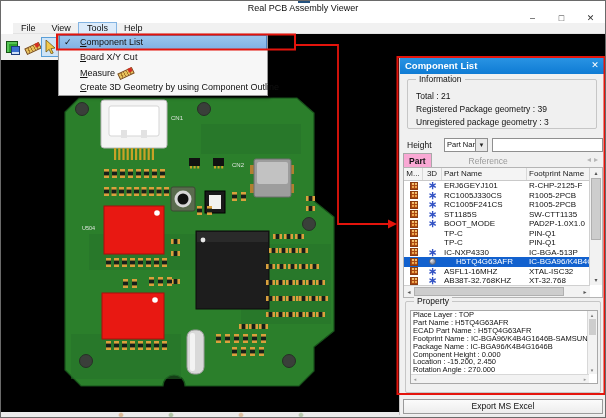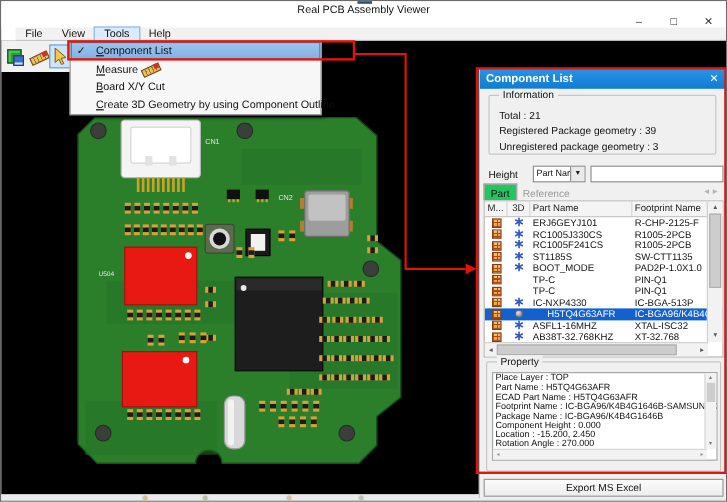--- a/index.html
+++ b/index.html
@@ -52,22 +52,22 @@
   .group-label{position:absolute;top:-6px;left:8px;background:#f0f0f0;padding:0 3px;font-size:8.5px;}
   .info-group{left:7px;top:22px;width:190px;height:50px;}
   .info-lines{padding:10px 0 0 8px;}
   .info-lines div{height:13px;line-height:13px;white-space:nowrap;}
   .search-label{position:absolute;left:7px;top:83px;font-size:8.5px;}
   .combo{position:absolute;left:44px;top:81px;width:44px;height:14px;background:#fff;border:1px solid #8f8f8f;font-size:7.5px;line-height:12px;padding-left:2px;white-space:nowrap;overflow:hidden;}
   .combo-btn{position:absolute;right:0;top:0;width:12px;height:12px;background:#e9e9e9;border-left:1px solid #8f8f8f;text-align:center;font-size:6px;line-height:12px;color:#222;}
   .search-input{position:absolute;left:92px;top:81px;width:111px;height:14px;background:#fff;border:1px solid #8f8f8f;font-size:8px;padding:0 2px;font-family:"Liberation Sans",sans-serif;}
   .tabs{position:absolute;left:3px;top:96px;width:200px;height:14px;}
   .tab{display:inline-block;height:14px;line-height:14px;padding:0 5px;font-size:8.5px;}
-  .tab.active{background:#22c55e;border:1px solid #a8a8a8;border-bottom:none;font-weight:normal;}
-  .tab.inactive{color:#9a9a9a;border-bottom:1px solid transparent;}
+  .tab.active{background:#f9a8d4;border:1px solid #a8a8a8;border-bottom:none;font-weight:bold;}
+  .tab.inactive{color:#9a9a9a;border-bottom:1px solid transparent;margin-left:32px;}
   .tab-arrows{position:absolute;right:2px;top:2px;font-size:8px;color:#b5b5b5;letter-spacing:3px;}
   
   .table{position:absolute;left:3px;top:110px;width:200px;height:131px;background:#fff;border:1px solid #b4b4b4;}
   .thead{display:flex;height:13px;background:#f4f4f4;border-bottom:1px solid #c9c9c9;font-size:8px;color:#222;}
   .th{border-right:1px solid #d8d8d8;padding:1px 2px 0 2px;white-space:nowrap;overflow:hidden;}
   .tbody{position:relative;height:104px;overflow:hidden;}
   .trow{display:flex;height:9.5px;line-height:9.5px;font-size:8px;white-space:nowrap;}
   .trow.sel{background:#1261ce;color:#fff;text-align:center;}
   .td{overflow:hidden;padding:0 2px;}
   .c0{width:19px;flex:none;text-align:center;}
@@ -369,22 +369,22 @@
       </span>
     <span class="tool-btn selected">
       <svg class="cursor" viewBox="0 0 12 14">
         <path d="M1,0 L10,8 L6,8.6 L8.2,13 L6.2,13.8 L4.2,9.4 L1,12 Z" fill="#f3c84a" stroke="#6e5410" stroke-width="0.8"></path>
       </svg>
     </span>
   </div>
 
   <div class="popup" id="toolsmenu">
       <div class="popup-item hl"><u>C</u>omponent List<span class="popup-check">✓</span></div>
+      <div class="popup-item"><u>B</u>oard X/Y Cut</div>
       <div class="popup-item"><u>M</u>easure<span class="popup-ico ruler"></span></div>
-      <div class="popup-item"><u>B</u>oard X/Y Cut</div>
       <div class="popup-item"><u>C</u>reate 3D Geometry by using Component Outline</div>
     </div>
 
   <div class="panel">
     <div class="panel-title">
       <span>Component List</span>
       <span class="panel-close">✕</span>
     </div>
 
     <div class="groupbox info-group">

